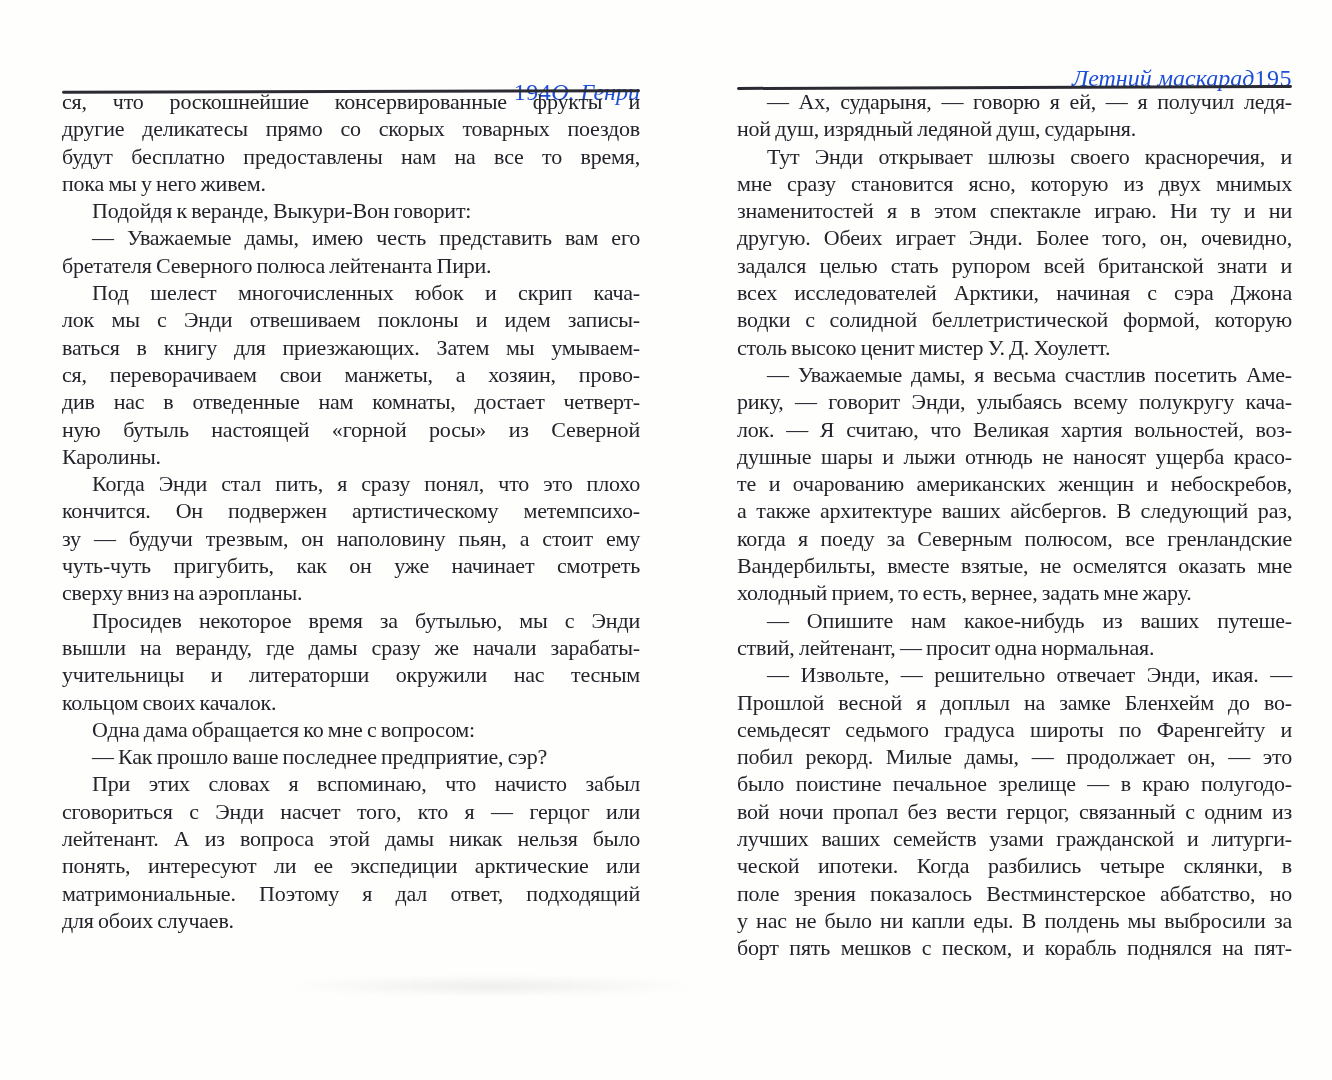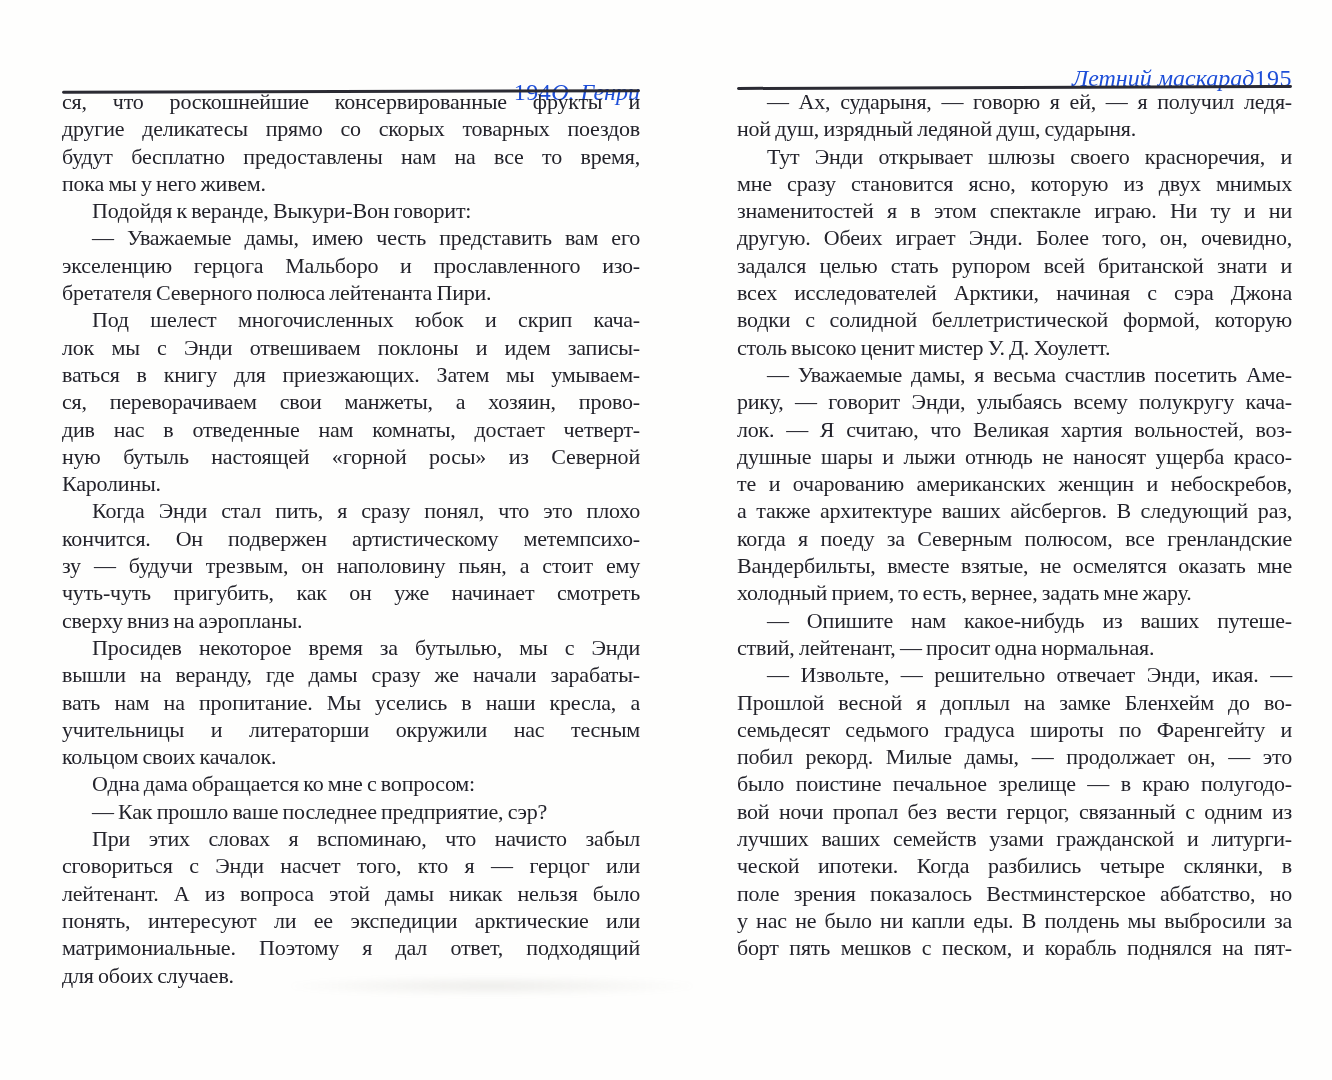--- a/index.html
+++ b/index.html
@@ -100,21 +100,20 @@
           <div class="line">ся, что роскошнейшие консервированные фрукты и</div>
           <div class="line">другие деликатесы прямо со скорых товарных поездов</div>
           <div class="line">будут бесплатно предоставлены нам на все то время,</div>
           <div class="line para-end">пока мы у него живем.</div>
         </div>
         <div class="para">
           <div class="line indent para-end">Подойдя к веранде, Выкури-Вон говорит:</div>
         </div>
         <div class="para">
           <div class="line indent">— Уважаемые дамы, имею честь представить вам его</div>
-          <div class="line">экселенцию герцога Мальборо и прославленного изо-</div>
           <div class="line para-end">бретателя Северного полюса лейтенанта Пири.</div>
         </div>
         <div class="para">
           <div class="line indent">Под шелест многочисленных юбок и скрип кача-</div>
           <div class="line">лок мы с Энди отвешиваем поклоны и идем записы-</div>
           <div class="line">ваться в книгу для приезжающих. Затем мы умываем-</div>
           <div class="line">ся, переворачиваем свои манжеты, а хозяин, прово-</div>
           <div class="line">див нас в отведенные нам комнаты, достает четверт-</div>
           <div class="line">ную бутыль настоящей «горной росы» из Северной</div>
           <div class="line para-end">Каролины.</div>
@@ -122,21 +121,20 @@
         <div class="para">
           <div class="line indent">Когда Энди стал пить, я сразу понял, что это плохо</div>
           <div class="line">кончится. Он подвержен артистическому метемпсихо-</div>
           <div class="line">зу — будучи трезвым, он наполовину пьян, а стоит ему</div>
           <div class="line">чуть-чуть пригубить, как он уже начинает смотреть</div>
           <div class="line para-end">сверху вниз на аэропланы.</div>
         </div>
         <div class="para">
           <div class="line indent">Просидев некоторое время за бутылью, мы с Энди</div>
           <div class="line">вышли на веранду, где дамы сразу же начали зарабаты-</div>
-          <div class="line">вать нам на пропитание. Мы уселись в наши кресла, а</div>
           <div class="line">учительницы и литераторши окружили нас тесным</div>
           <div class="line para-end">кольцом своих качалок.</div>
         </div>
         <div class="para">
           <div class="line indent para-end">Одна дама обращается ко мне с вопросом:</div>
         </div>
         <div class="para">
           <div class="line indent para-end">— Как прошло ваше последнее предприятие, сэр?</div>
         </div>
         <div class="para">

